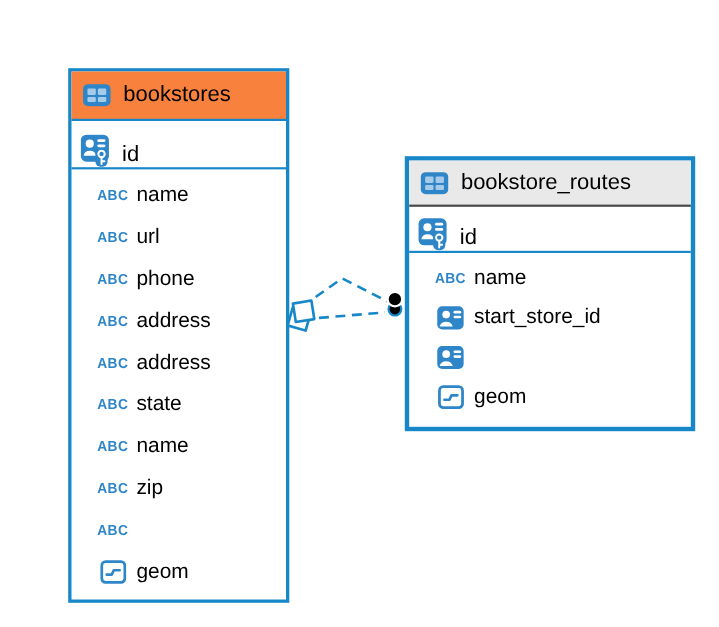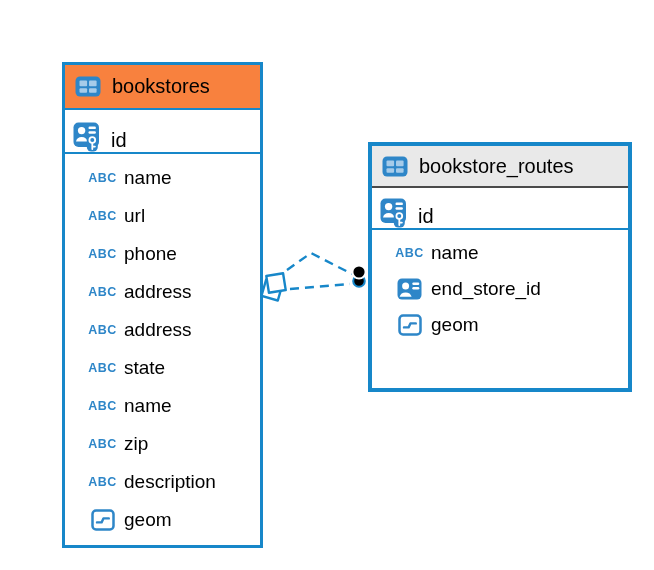--- a/index.html
+++ b/index.html
@@ -179,21 +179,20 @@
       <div class="col-row">
         <span class="icon-box">
             <span class="abc">ABC</span>
           </span>
         <span>zip</span>
       </div>
       <div class="col-row">
         <span class="icon-box">
             <span class="abc">ABC</span>
           </span>
-        <span>description</span>
       </div>
       <div class="col-row">
         <span class="icon-box">
           <svg width="24" height="22" viewBox="0 0 24 22">
             <rect x="1.5" y="1.5" width="21" height="19" rx="3.5" fill="#ffffff" stroke="#2E86C8" stroke-width="2.5"></rect>
             <path d="M6 13.4 h4.6 l1.8 -4 h5.4" fill="none" stroke="#2E86C8" stroke-width="2.4" stroke-linecap="round" stroke-linejoin="round"></path>
           </svg>
         </span>
         <span>geom</span>
       </div>
@@ -240,21 +239,32 @@
       <div class="col-row">
         <span class="icon-box">
           <svg width="25" height="22" viewBox="0 0 25 22">
             <rect x="0.5" y="0.5" width="24" height="21" rx="4.5" fill="#2E86C8"></rect>
             <circle cx="8.6" cy="8" r="3.5" fill="#ffffff"></circle>
             <path d="M2.6 18.8 a6.2 5.8 0 0 1 12 0 z" fill="#ffffff"></path>
             <rect x="15.3" y="4.6" width="7" height="2.4" rx="1.2" fill="#ffffff"></rect>
             <rect x="15.3" y="9" width="7" height="2.4" rx="1.2" fill="#ffffff"></rect>
           </svg>
         </span>
-        <span>end_store_id</span>
+        <span>start_store_id</span>
+      </div>
+      <div class="col-row">
+        <span class="icon-box">
+          <svg width="25" height="22" viewBox="0 0 25 22">
+            <rect x="0.5" y="0.5" width="24" height="21" rx="4.5" fill="#2E86C8"></rect>
+            <circle cx="8.6" cy="8" r="3.5" fill="#ffffff"></circle>
+            <path d="M2.6 18.8 a6.2 5.8 0 0 1 12 0 z" fill="#ffffff"></path>
+            <rect x="15.3" y="4.6" width="7" height="2.4" rx="1.2" fill="#ffffff"></rect>
+            <rect x="15.3" y="9" width="7" height="2.4" rx="1.2" fill="#ffffff"></rect>
+          </svg>
+        </span>
       </div>
       <div class="col-row">
         <span class="icon-box">
           <svg width="24" height="22" viewBox="0 0 24 22">
             <rect x="1.5" y="1.5" width="21" height="19" rx="3.5" fill="#ffffff" stroke="#2E86C8" stroke-width="2.5"></rect>
             <path d="M6 13.4 h4.6 l1.8 -4 h5.4" fill="none" stroke="#2E86C8" stroke-width="2.4" stroke-linecap="round" stroke-linejoin="round"></path>
           </svg>
         </span>
         <span>geom</span>
       </div>

